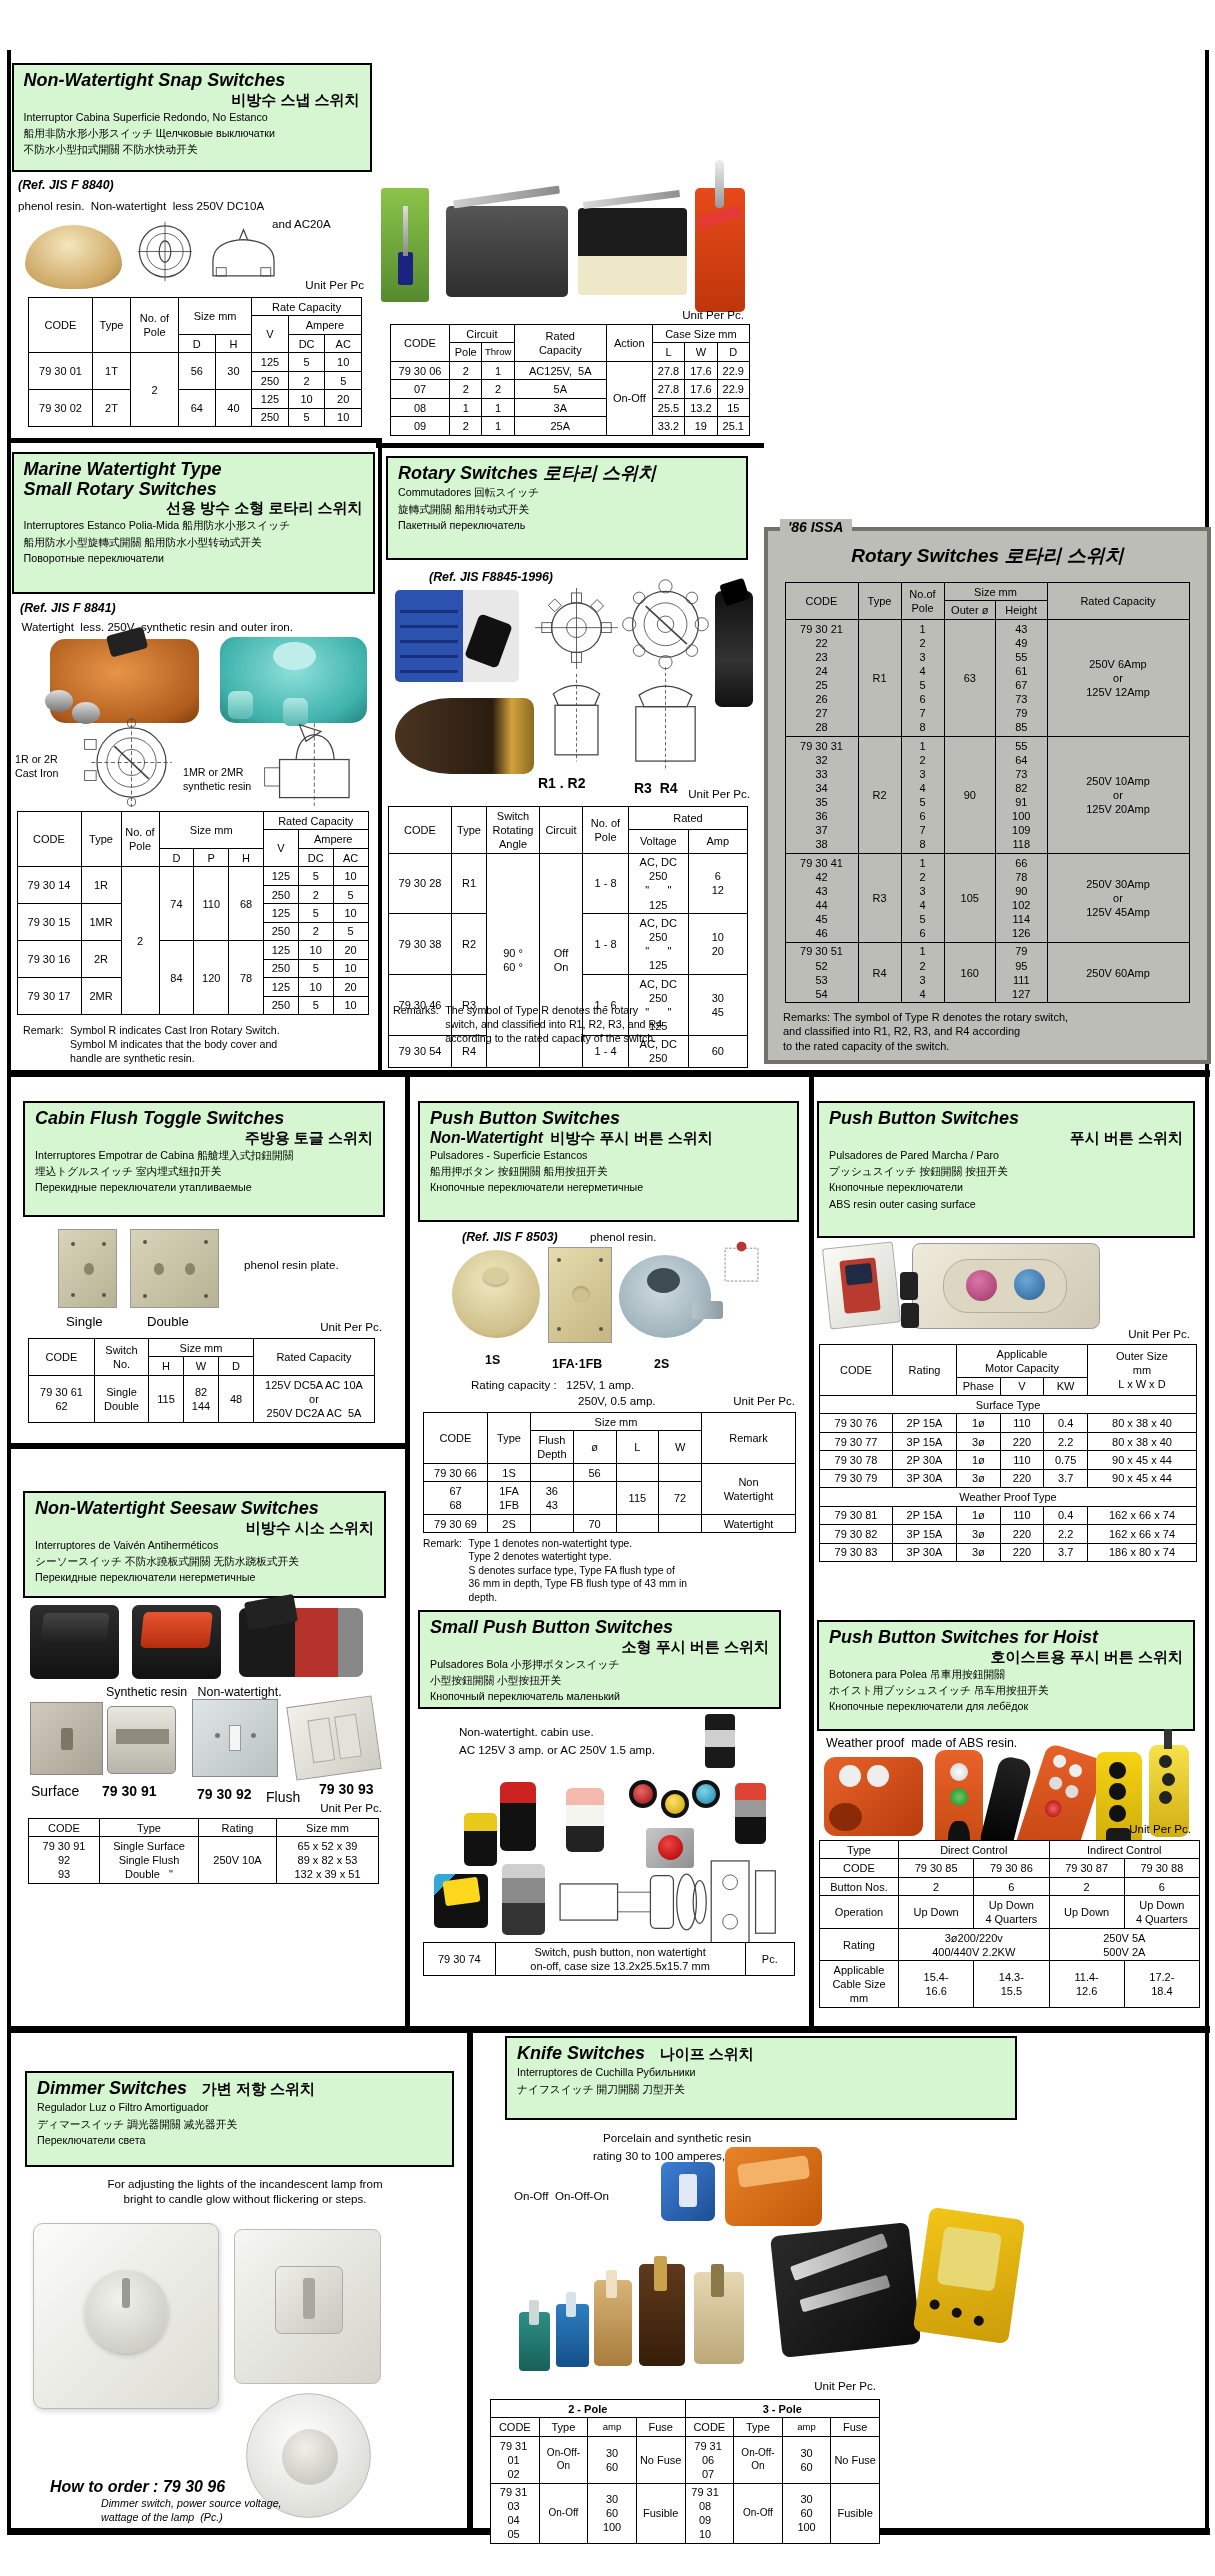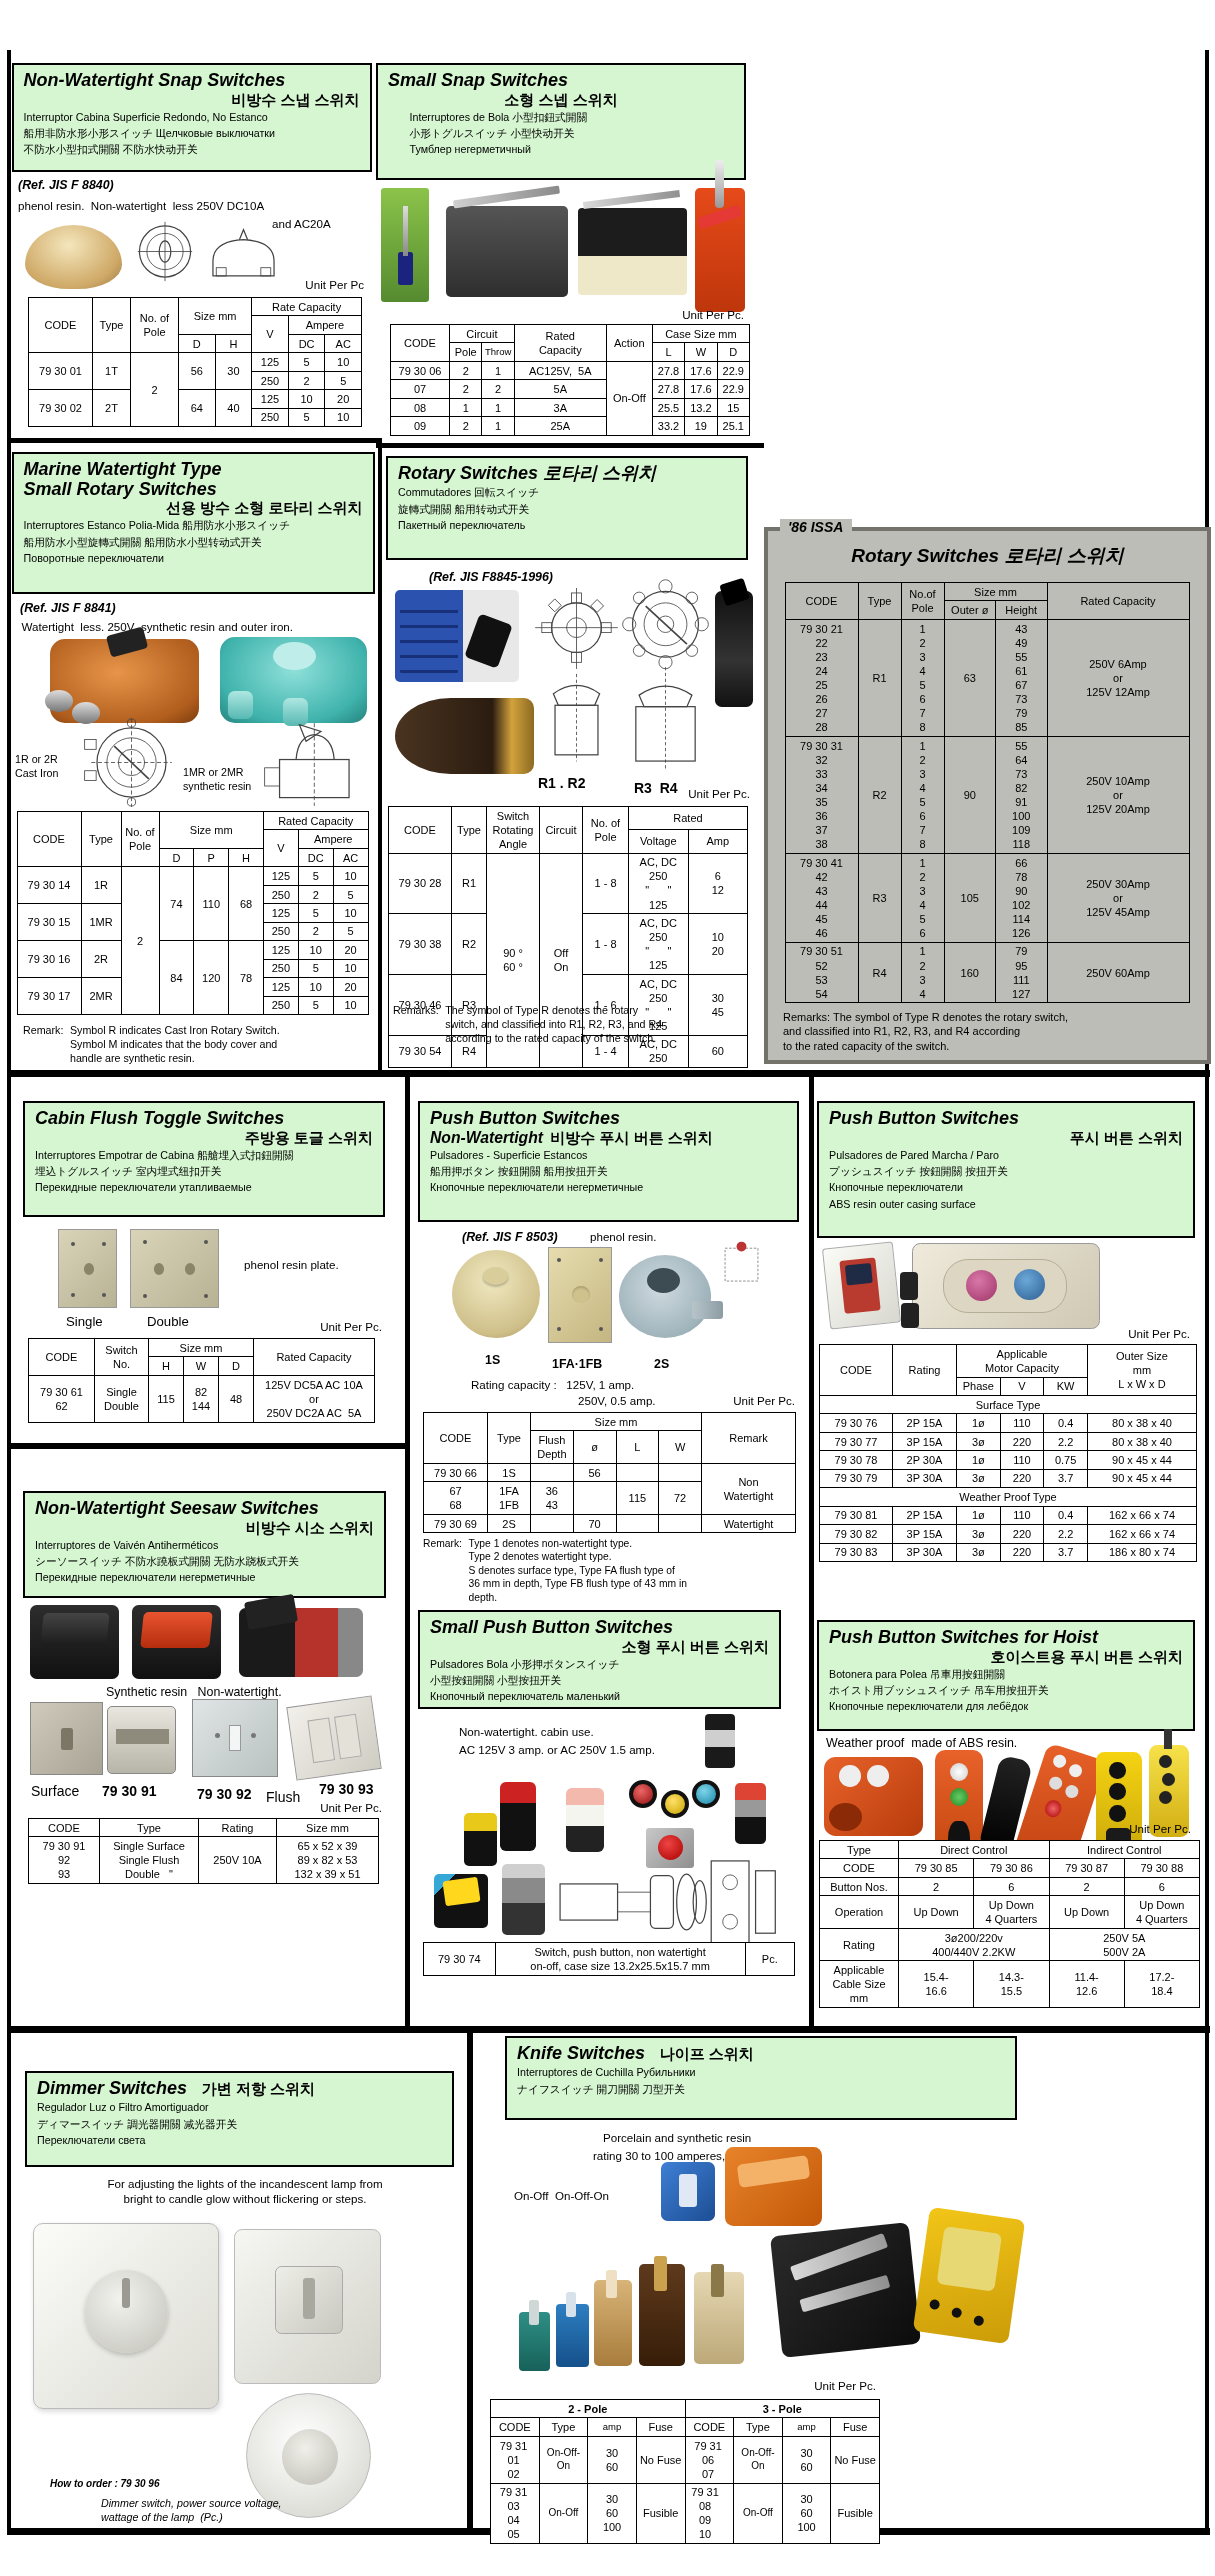--- a/index.html
+++ b/index.html
@@ -118,27 +118,20 @@
           <td>20</td>
         </tr>
   <tr>
           <td>250</td>
           <td>5</td>
           <td>10</td>
         </tr>
  </tbody>
     </table>
 
- <div class="gbox" style="left:376px;top:63px;width:370px;height:117px">
-  <div class="gt">Small Snap Switches</div>
-  <div class="gk" style="text-align:center">소형 스넵 스위치</div>
-  <div class="gs" style="padding-left:21.5px">Interruptores de Bola 小型扣鈕式開關</div>
-  <div class="gs" style="padding-left:21.5px">小形トグルスイッチ    小型快动开关</div>
-  <div class="gs" style="padding-left:21.5px">Тумблер негерметичный</div>
- </div>
  <div class="ph" style="left:381px;top:188px;width:48px;height:114px;background:linear-gradient(180deg,#8bc34a,#558b2f);border-radius:3.3px">
       <div style="position:absolute;left:16.5px;top:64px;width:15px;height:33px;background:#1a237e;border-radius:2.5px"></div>
       <div style="position:absolute;left:21.5px;top:18px;width:5px;height:50px;background:linear-gradient(180deg,#ddd,#888)"></div>
     </div>
  <div class="ph" style="left:446px;top:206px;width:122px;height:91px;background:linear-gradient(180deg,#555,#2e2e2e);border-radius:5px">
       <div style="position:absolute;left:6.6px;top:-13.2px;width:107px;height:8.3px;background:linear-gradient(90deg,#cfcfcf,#8a8a8a);transform:rotate(-8deg);border-radius:1.7px"></div>
     </div>
  <div class="ph" style="left:578px;top:208px;width:109px;height:87px;background:linear-gradient(180deg,#1c1c1c 55%,#efe8c8 55%);border-radius:4.1px">
       <div style="position:absolute;left:5px;top:-11.6px;width:97px;height:7.4px;background:linear-gradient(90deg,#d8d8d8,#909090);transform:rotate(-7deg)"></div>
     </div>
@@ -1037,21 +1030,21 @@
       <div style="position:absolute;left:51px;top:46px;width:83px;height:83px;background:radial-gradient(circle at 42% 35%,#f2f2ee,#c2c2ba);border-radius:50%;box-shadow:0 2.5px 5px #00000033"></div>
       <div style="position:absolute;left:88px;top:54px;width:8.3px;height:30px;background:#9a9a92;border-radius:3.3px"></div>
     </div>
  <div class="ph" style="left:234px;top:2229px;width:147px;height:155px;background:linear-gradient(135deg,#f6f6f2,#d4d4cc);border:0.8px solid #bbb;border-radius:8.3px">
       <div style="position:absolute;left:40px;top:36px;width:68px;height:68px;background:linear-gradient(135deg,#eeeee8,#c8c8c0);border:0.8px solid #aaa;border-radius:6.6px"></div>
       <div style="position:absolute;left:68px;top:48px;width:11.6px;height:41px;background:#a8a89e;border-radius:3.3px"></div>
     </div>
  <div class="ph" style="left:246px;top:2393px;width:125px;height:125px;background:radial-gradient(circle at 45% 38%,#ffffff,#d2d2ca);border:0.8px solid #bbb;border-radius:50%">
       <div style="position:absolute;left:35px;top:35px;width:56px;height:56px;background:radial-gradient(circle at 42% 35%,#f0f0ea,#bcbcb4);border-radius:50%"></div>
     </div>
- <div class="t b i" style="left:50px;top:2477px;font-size:10px">How to order : 79 30 96</div>
+ <div class="t b i" style="left:50px;top:2477px;font-size:16px">How to order : 79 30 96</div>
  <div class="t i pre" style="left:101px;top:2497px;font-size:10.7px">Dimmer switch, power source voltage,
 wattage of the lamp  (Pc.)</div>
 
  <div class="gbox" style="left:505px;top:2036px;width:512px;height:84px">
   <div><span class="gt">Knife Switches</span>&nbsp;&nbsp;&nbsp;&nbsp;<span class="gk">나이프 스위치</span></div>
   <div class="gs">Interruptores de Cuchilla   Рубильники</div>
   <div class="gs">ナイフスイッチ 開刀開關 刀型开关</div>
  </div>
  <div class="t" style="left:603px;top:2130px">Porcelain and synthetic resin</div>
  <div class="t" style="left:593px;top:2148px">rating 30 to 100 amperes, AC 250 volts.</div>

